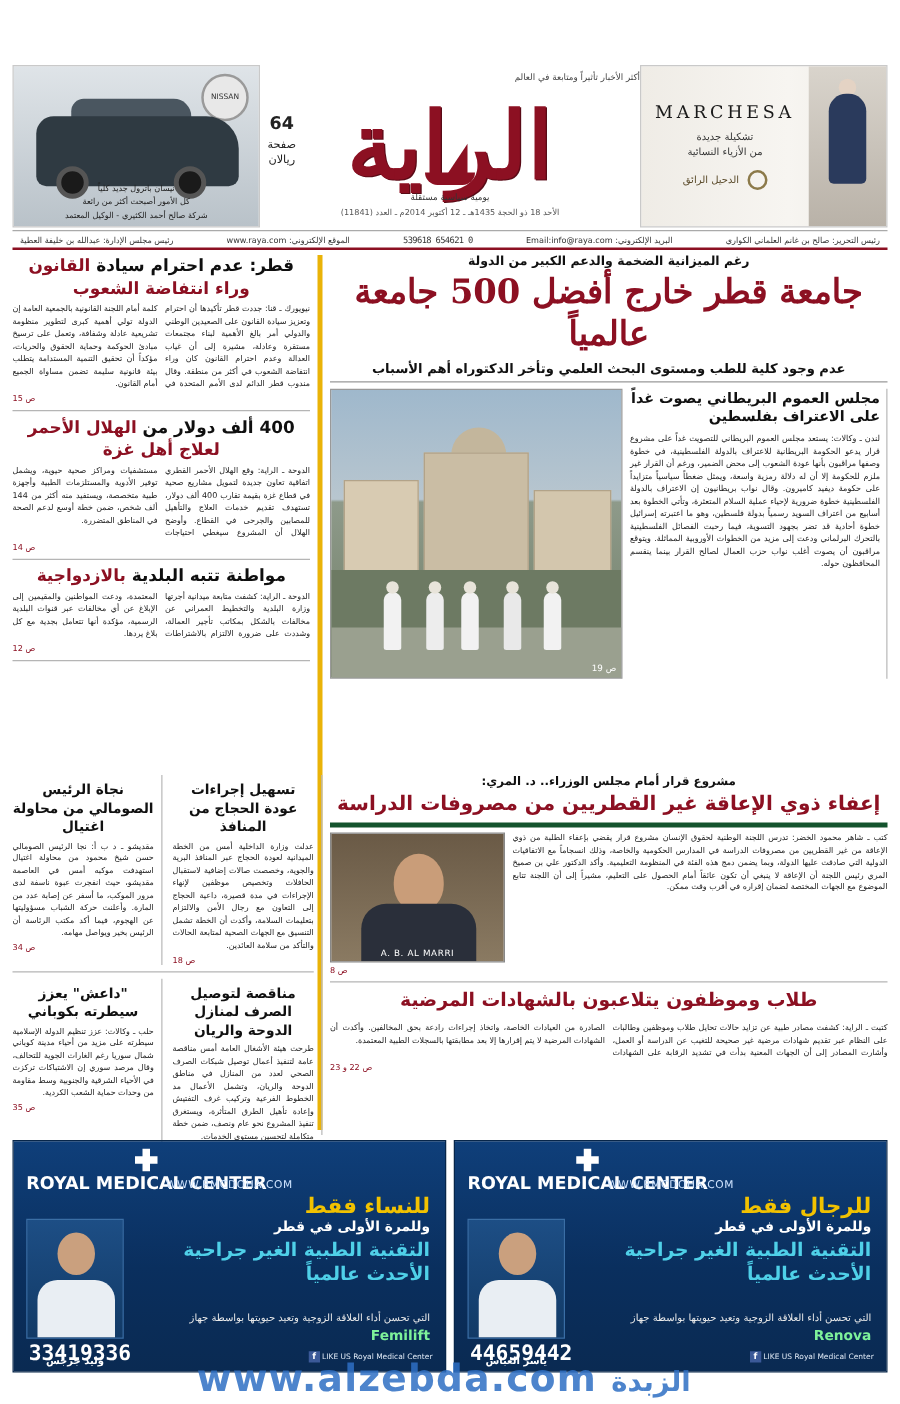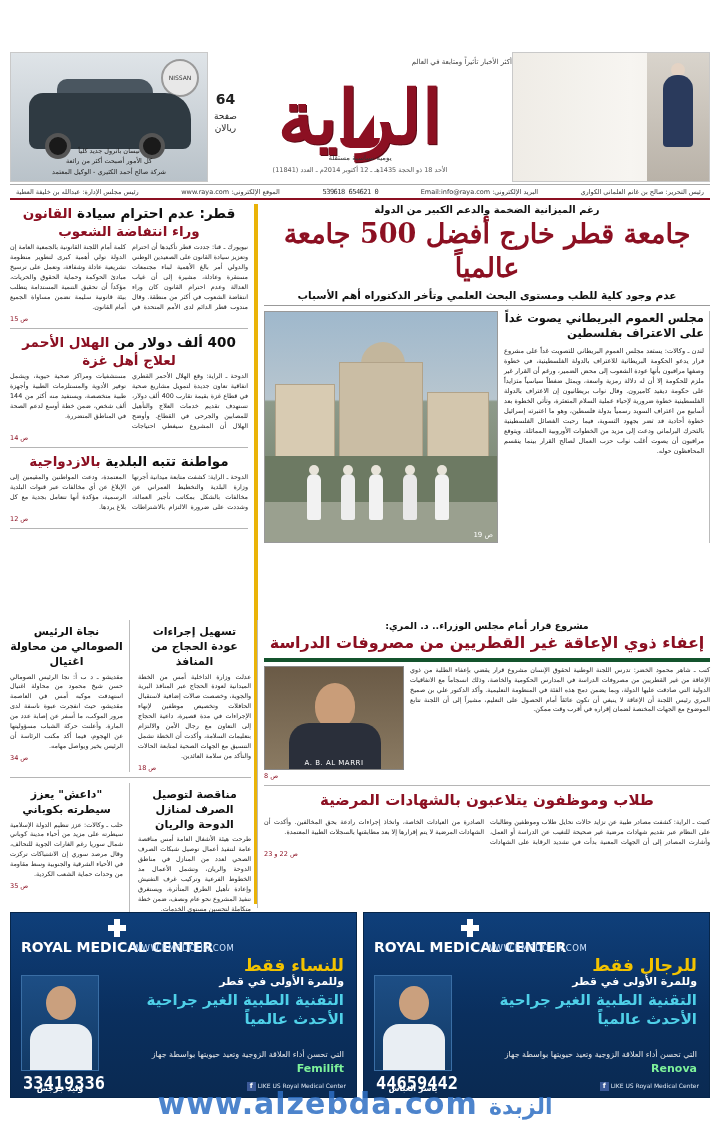--- a/index.html
+++ b/index.html
@@ -450,20 +450,29 @@
         <b>64</b>
         <span>صفحة</span>
         <div>ريالان</div>
       </div>
       <div class="nameplate-sub">يومية سياسية مستقلة</div>
       <div class="nameplate-date">الأحد 18 ذو الحجة 1435هـ ـ 12 أكتوبر 2014م ـ العدد (11841)</div>
     </div>
 
     <div class="ad-box ad-left-marchesa">
       <div class="marchesa-fig"></div>
+      <div class="marchesa-txt">
+        <div class="marchesa-title">MARCHESA</div>
+        <div class="marchesa-sub">تشكيلة جديدة</div>
+        <div class="marchesa-sub">من الأزياء النسائية</div>
+        <div class="marchesa-logo">
+          <span class="ring"></span>
+          <span>الدحيل الرائق</span>
+        </div>
+      </div>
     </div>
   </div>
 
   <div class="top-strip">
     <span>رئيس التحرير: صالح بن غانم العلماني الكواري</span>
     <span>البريد الإلكتروني: Email:info@raya.com</span>
     <span class="strip-barcode">0 654621 539618</span>
     <span>الموقع الإلكتروني: www.raya.com</span>
     <span>رئيس مجلس الإدارة: عبدالله بن خليفة العطية</span>
   </div>

